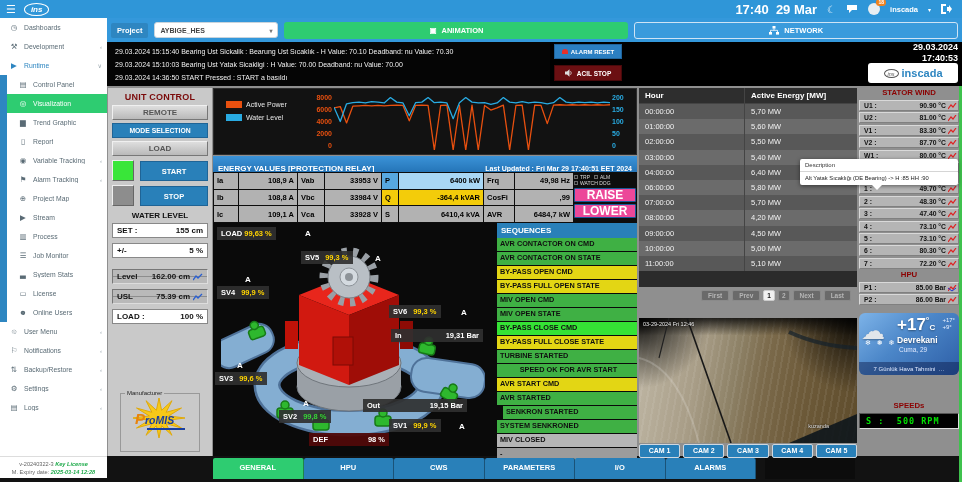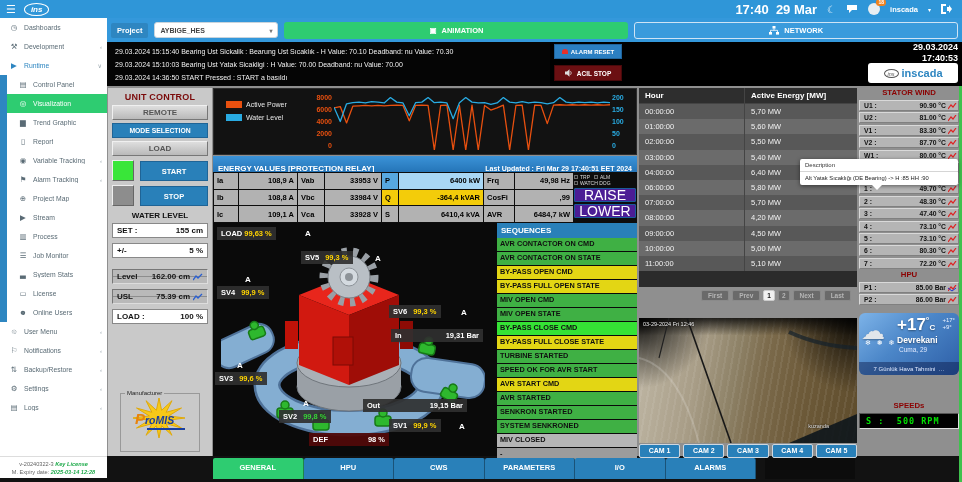--- a/index.html
+++ b/index.html
@@ -131,22 +131,22 @@
   .et-row { display:flex; gap:1px; flex:1; }
   .cell { background:#b2b2b2; color:#000; font-size:7.5px; font-weight:bold; display:flex; align-items:center; }
   .cell.lbl { padding-left:3px; }
   .cell.val { justify-content:flex-end; padding-right:3px; }
   .w-l1{width:24px;} .w-v1{width:58px;} .w-l2{width:26px;} .w-v2{width:56px;}
   .w-l3{width:16px;} .w-v3{width:84px;} .w-l4{width:30px;} .w-v4{width:58px;}
   .et-side { width:62px; display:flex; flex-direction:column; gap:2px; padding-top:1px; }
   .flags { color:#ddd; font-size:5px; line-height:6px; }
   .flags .sq { display:inline-block; width:4px; height:4px; background:#161616; border:1px solid #6a6a6a; margin-right:2px; }
   .flag-item { margin-right:4px; white-space:nowrap; }
-  .btn-raise-lower { height:14px; background:#4c1d95; border:1px solid #1a5a9a; border-radius:1px; color:#fff;
-                     font-size:14px; font-weight:normal; text-align:center; line-height:13px; cursor:pointer; }
+  .btn-raise-lower { height:14px; background:#ec4899; border:1px solid #1a5a9a; border-radius:1px; color:#fff;
+                     font-size:12px; font-weight:bold; text-align:center; line-height:13px; cursor:pointer; }
 
   
   .turbine-panel { position:absolute; left:213px; top:223px; width:284px; height:233px; background:#0a0a0a; z-index:6; }
   .chip { position:absolute; background:rgba(48,48,48,.92); color:#fff; font-size:7.5px; font-weight:bold;
           padding:2px 4px; display:flex; gap:6px; align-items:center; white-space:nowrap; }
   .chip .cv { color:#ffd400; }
   .a-mark { position:absolute; color:#fff; font-size:8px; font-weight:bold; }
   .chip-def { background:rgba(80,10,10,.95); }
   .chip-def .cv { color:#fff; }
 
@@ -649,24 +649,24 @@
     <div class="seq-title">SEQUENCES</div>
     <div class="seq-row" style="background: rgb(63, 176, 68);">AVR CONTACTOR ON CMD</div>
     <div class="seq-row" style="background: rgb(63, 176, 68);">AVR CONTACTOR ON STATE</div>
     <div class="seq-row" style="background: rgb(227, 214, 20);">BY-PASS OPEN CMD</div>
     <div class="seq-row" style="background: rgb(227, 214, 20);">BY-PASS FULL OPEN STATE</div>
     <div class="seq-row" style="background: rgb(63, 176, 68);">MIV OPEN CMD</div>
     <div class="seq-row" style="background: rgb(63, 176, 68);">MIV OPEN STATE</div>
     <div class="seq-row" style="background: rgb(53, 227, 53);">BY-PASS CLOSE CMD</div>
     <div class="seq-row" style="background: rgb(227, 214, 20);">BY-PASS FULL CLOSE STATE</div>
     <div class="seq-row" style="background: rgb(63, 176, 68);">TURBINE STARTED</div>
-    <div class="seq-row" style="background: rgb(63, 176, 68);">SPEED OK FOR AVR START</div>
+    <div class="seq-row" style="background: rgb(63, 176, 68); text-align: center;">SPEED OK FOR AVR START</div>
     <div class="seq-row" style="background: rgb(227, 214, 20);">AVR START CMD</div>
     <div class="seq-row" style="background: rgb(63, 176, 68);">AVR STARTED</div>
-    <div class="seq-row" style="background: rgb(63, 176, 68);">SENKRON STARTED</div>
+    <div class="seq-row" style="background: rgb(63, 176, 68); margin-left: 6px;">SENKRON STARTED</div>
     <div class="seq-row" style="background: rgb(63, 176, 68);">SYSTEM SENKRONED</div>
     <div class="seq-row" style="background: rgb(181, 181, 181);">MIV CLOSED</div>
     <div class="seq-row" style="background: rgb(156, 156, 156);">-</div>
   </div>
 
   <div class="hour-table">
     <div class="ht-head">
       <span class="ht-c1">Hour</span>
       <span class="ht-c2">Active Energy [MW]</span>
     </div>

